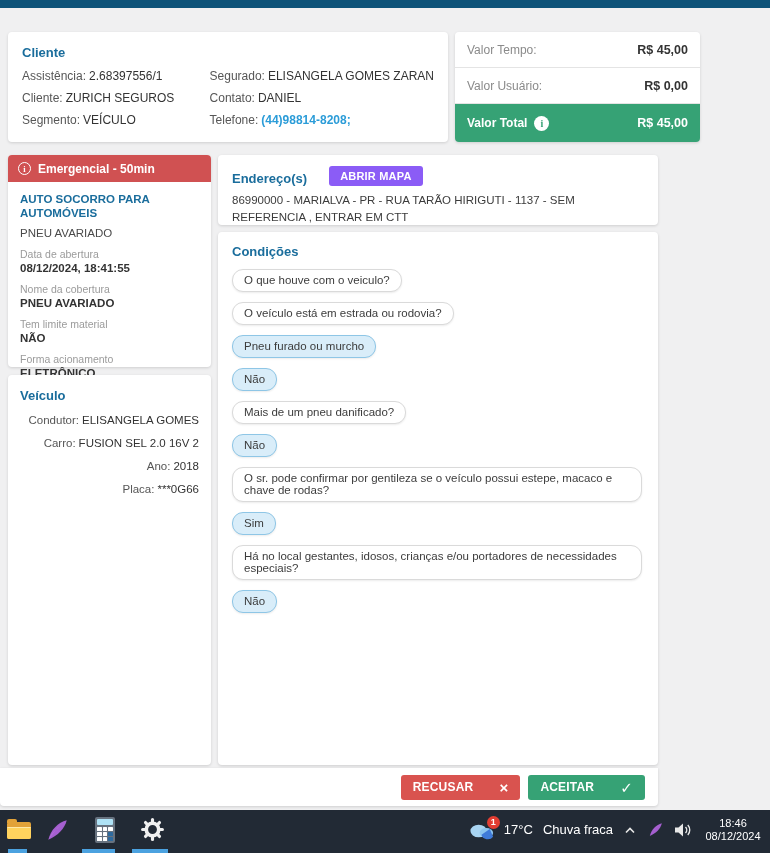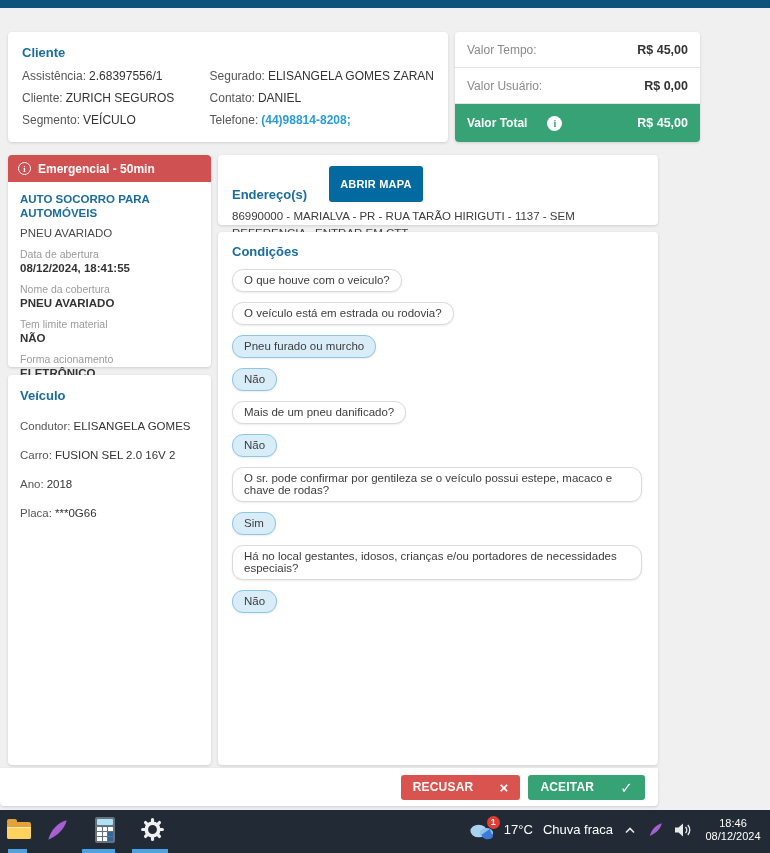--- a/index.html
+++ b/index.html
@@ -28,21 +28,21 @@
   .fvalue.link { color:#2b9cd8; font-weight:bold; cursor:pointer; }
 
   
   .values-panel { position:absolute; left:455px; top:32px; width:245px; height:110px;
     border-radius:4px; overflow:hidden; box-shadow:0 1px 3px rgba(0,0,0,0.14); }
   .vrow { height:36px; background:#fff; display:flex; justify-content:space-between;
     align-items:center; padding:0 12px; border-bottom:1px solid #e4e4e4; }
   .vlabel { color:#8a8a8a; font-size:12px; }
   .vamount { font-weight:bold; color:#333; font-size:12.5px; }
   .vtotal { height:38px; background:#36a275; border-bottom:none; }
-  .vtotal .vlabel { color:#fff; font-weight:bold; display:flex; align-items:center; gap:20px; }
+  .vtotal .vlabel { color:#fff; font-weight:bold; display:flex; align-items:center; gap:7px; }
   .vtotal .vamount { color:#fff; }
   .info-dot { width:15px; height:15px; background:#fff; color:#36a275; border-radius:50%;
     display:inline-flex; align-items:center; justify-content:center;
     font-size:10px; font-weight:bold; font-family:"Liberation Serif",serif; cursor:pointer; }
 
   
   .service-card { left:8px; top:155px; width:203px; height:212px; }
   .banner { height:27px; background:#d05152; border-radius:4px 4px 0 0; color:#fff;
     display:flex; align-items:center; gap:7px; padding:0 10px; font-weight:bold; font-size:12px; }
   .info-o { width:13px; height:13px; border:1.4px solid #fff; border-radius:50%; flex:0 0 auto;
@@ -50,27 +50,27 @@
     font-family:"Liberation Serif",serif; }
   .service-body { padding:10px 12px; }
   .svc-name { color:#1a6d9c; font-weight:bold; font-size:11.5px; line-height:1.25; }
   .svc-sub { font-size:11.5px; color:#4a4a4a; margin-top:6px; }
   .mini-field { margin-top:9px; }
   .mlabel { font-size:10.5px; color:#9b9b9b; }
   .mvalue { font-size:11.5px; font-weight:bold; color:#333; margin-top:2px; }
 
   
   .vehicle-card { left:8px; top:375px; width:203px; height:390px; padding:13px 12px; }
-  .vehicle-card .field { margin-top:17px; margin-bottom:0; font-size:11.5px; }
+  .vehicle-card .field { margin-top:11px; margin-bottom:0; font-size:11.5px;text-align:right; }
 
   
   .address-card { left:218px; top:155px; width:440px; height:70px; padding:11px 14px; }
   .addr-head { display:flex; align-items:flex-end; gap:22px; }
-  .map-btn { background:#0369a1; color:#fff; font-weight:bold; font-size:11px;
-    padding:12px 11px; border:none; border-radius:3px; cursor:pointer;
+  .map-btn { background:#8b5cf6; color:#fff; font-weight:bold; font-size:11px;
+    padding:4px 11px; border:none; border-radius:3px; cursor:pointer;
     font-family:inherit; letter-spacing:0.2px; }
   .addr-text { font-size:11.5px; color:#3c3c3c; margin-top:6px; line-height:1.5; }
 
   
   .conditions-card { left:218px; top:232px; width:440px; height:533px; padding:12px 14px; }
   .bubble { width:fit-content; max-width:410px; font-size:11.5px; color:#3c3c3c;
     padding:4px 11px 5px; border-radius:11px; margin-top:10px;
     background:#fff; border:1px solid #dadada; box-shadow:0 1px 2px rgba(0,0,0,0.08); }
   .bubble.answer { background:#d9edf9; border-color:#8ec6e6; }
 

